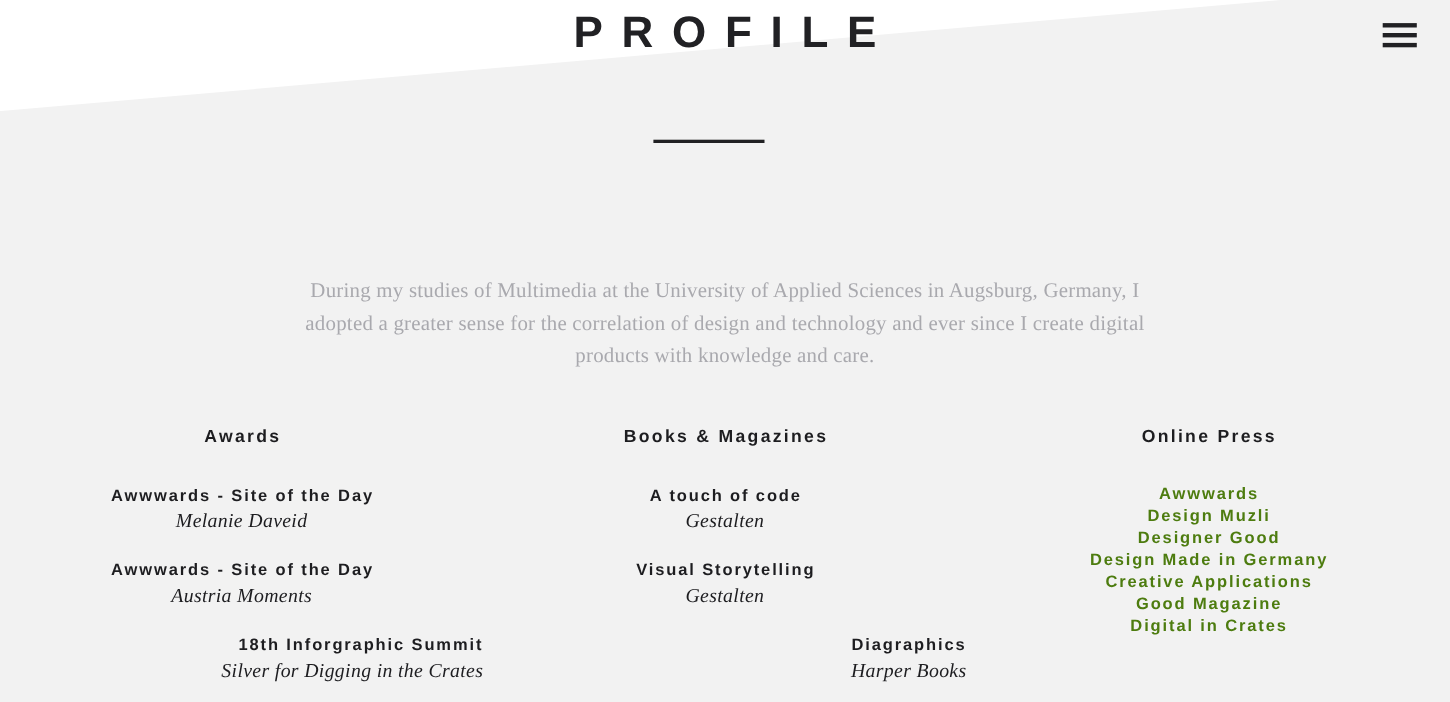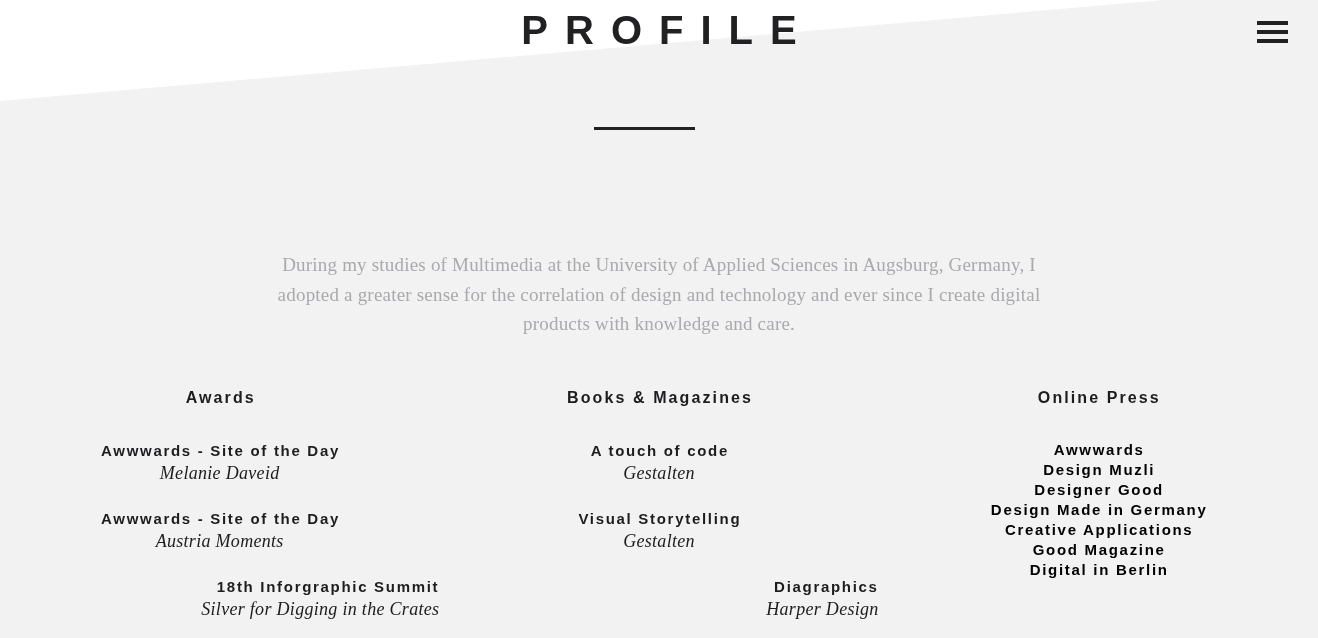--- a/index.html
+++ b/index.html
@@ -163,21 +163,21 @@
     list-style: none;
     margin: 0;
     padding: 0;
   }
   .press-list li {
     font-family: "Liberation Sans", sans-serif;
     font-size: 15px;
     font-weight: 700;
     letter-spacing: 1.7px;
     text-indent: 1.7px;
-    color: #000000;
+    color: #4d7c0f;
     line-height: 20px;
   }
 </style>
 </head>
 <body>
 
 <div id="page">
 
   <div class="wedge"></div>
 
@@ -222,33 +222,33 @@
         <div class="entry">
           <div class="entry-title">A touch of code</div>
           <div class="entry-sub">Gestalten</div>
         </div>
         <div class="entry">
           <div class="entry-title">Visual Storytelling</div>
           <div class="entry-sub">Gestalten</div>
         </div>
         <div class="entry">
           <div class="entry-title">Diagraphics</div>
-          <div class="entry-sub">Harper Design</div>
+          <div class="entry-sub">Harper Books</div>
         </div>
       </div>
 
       <div class="column">
         <div class="col-heading">Online Press</div>
 
         <ul class="press-list">
           <li>Awwwards</li>
           <li>Design Muzli</li>
           <li>Designer Good</li>
           <li>Design Made in Germany</li>
           <li>Creative Applications</li>
           <li>Good Magazine</li>
-          <li>Digital in Berlin</li>
+          <li>Digital in Crates</li>
         </ul>
       </div>
 
     </div>
   </div>
 </div>
 
 </body></html>

